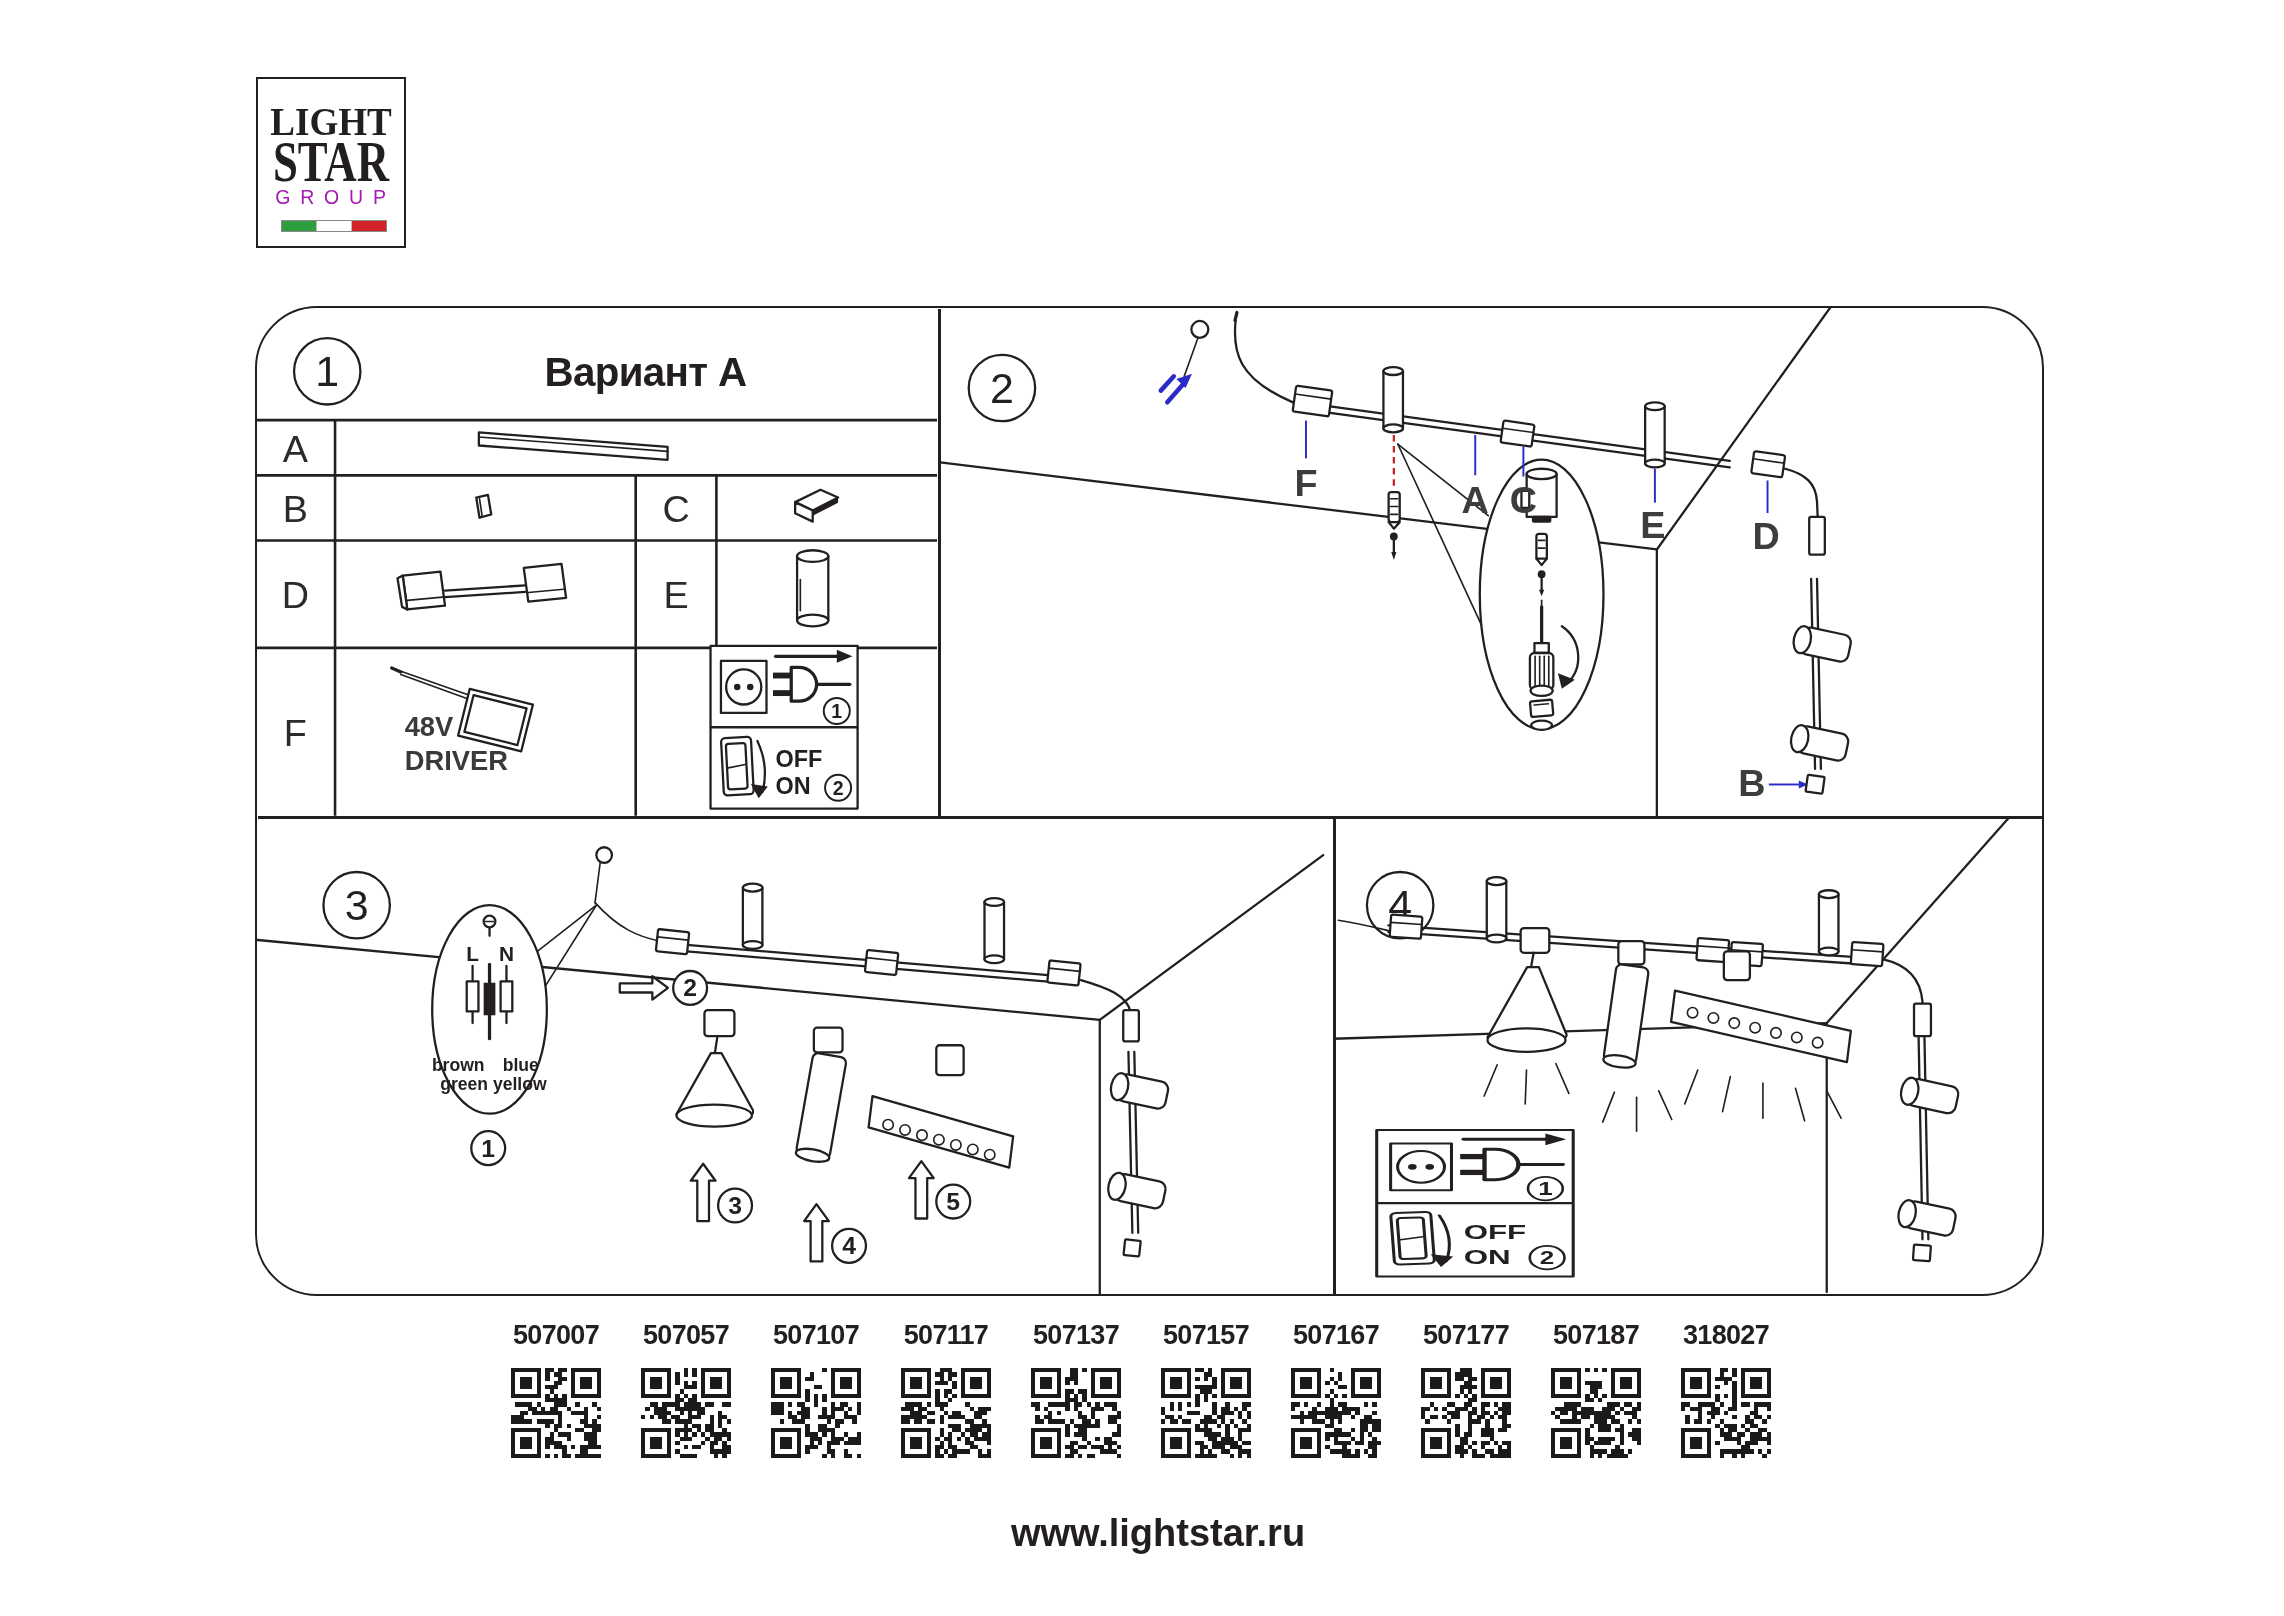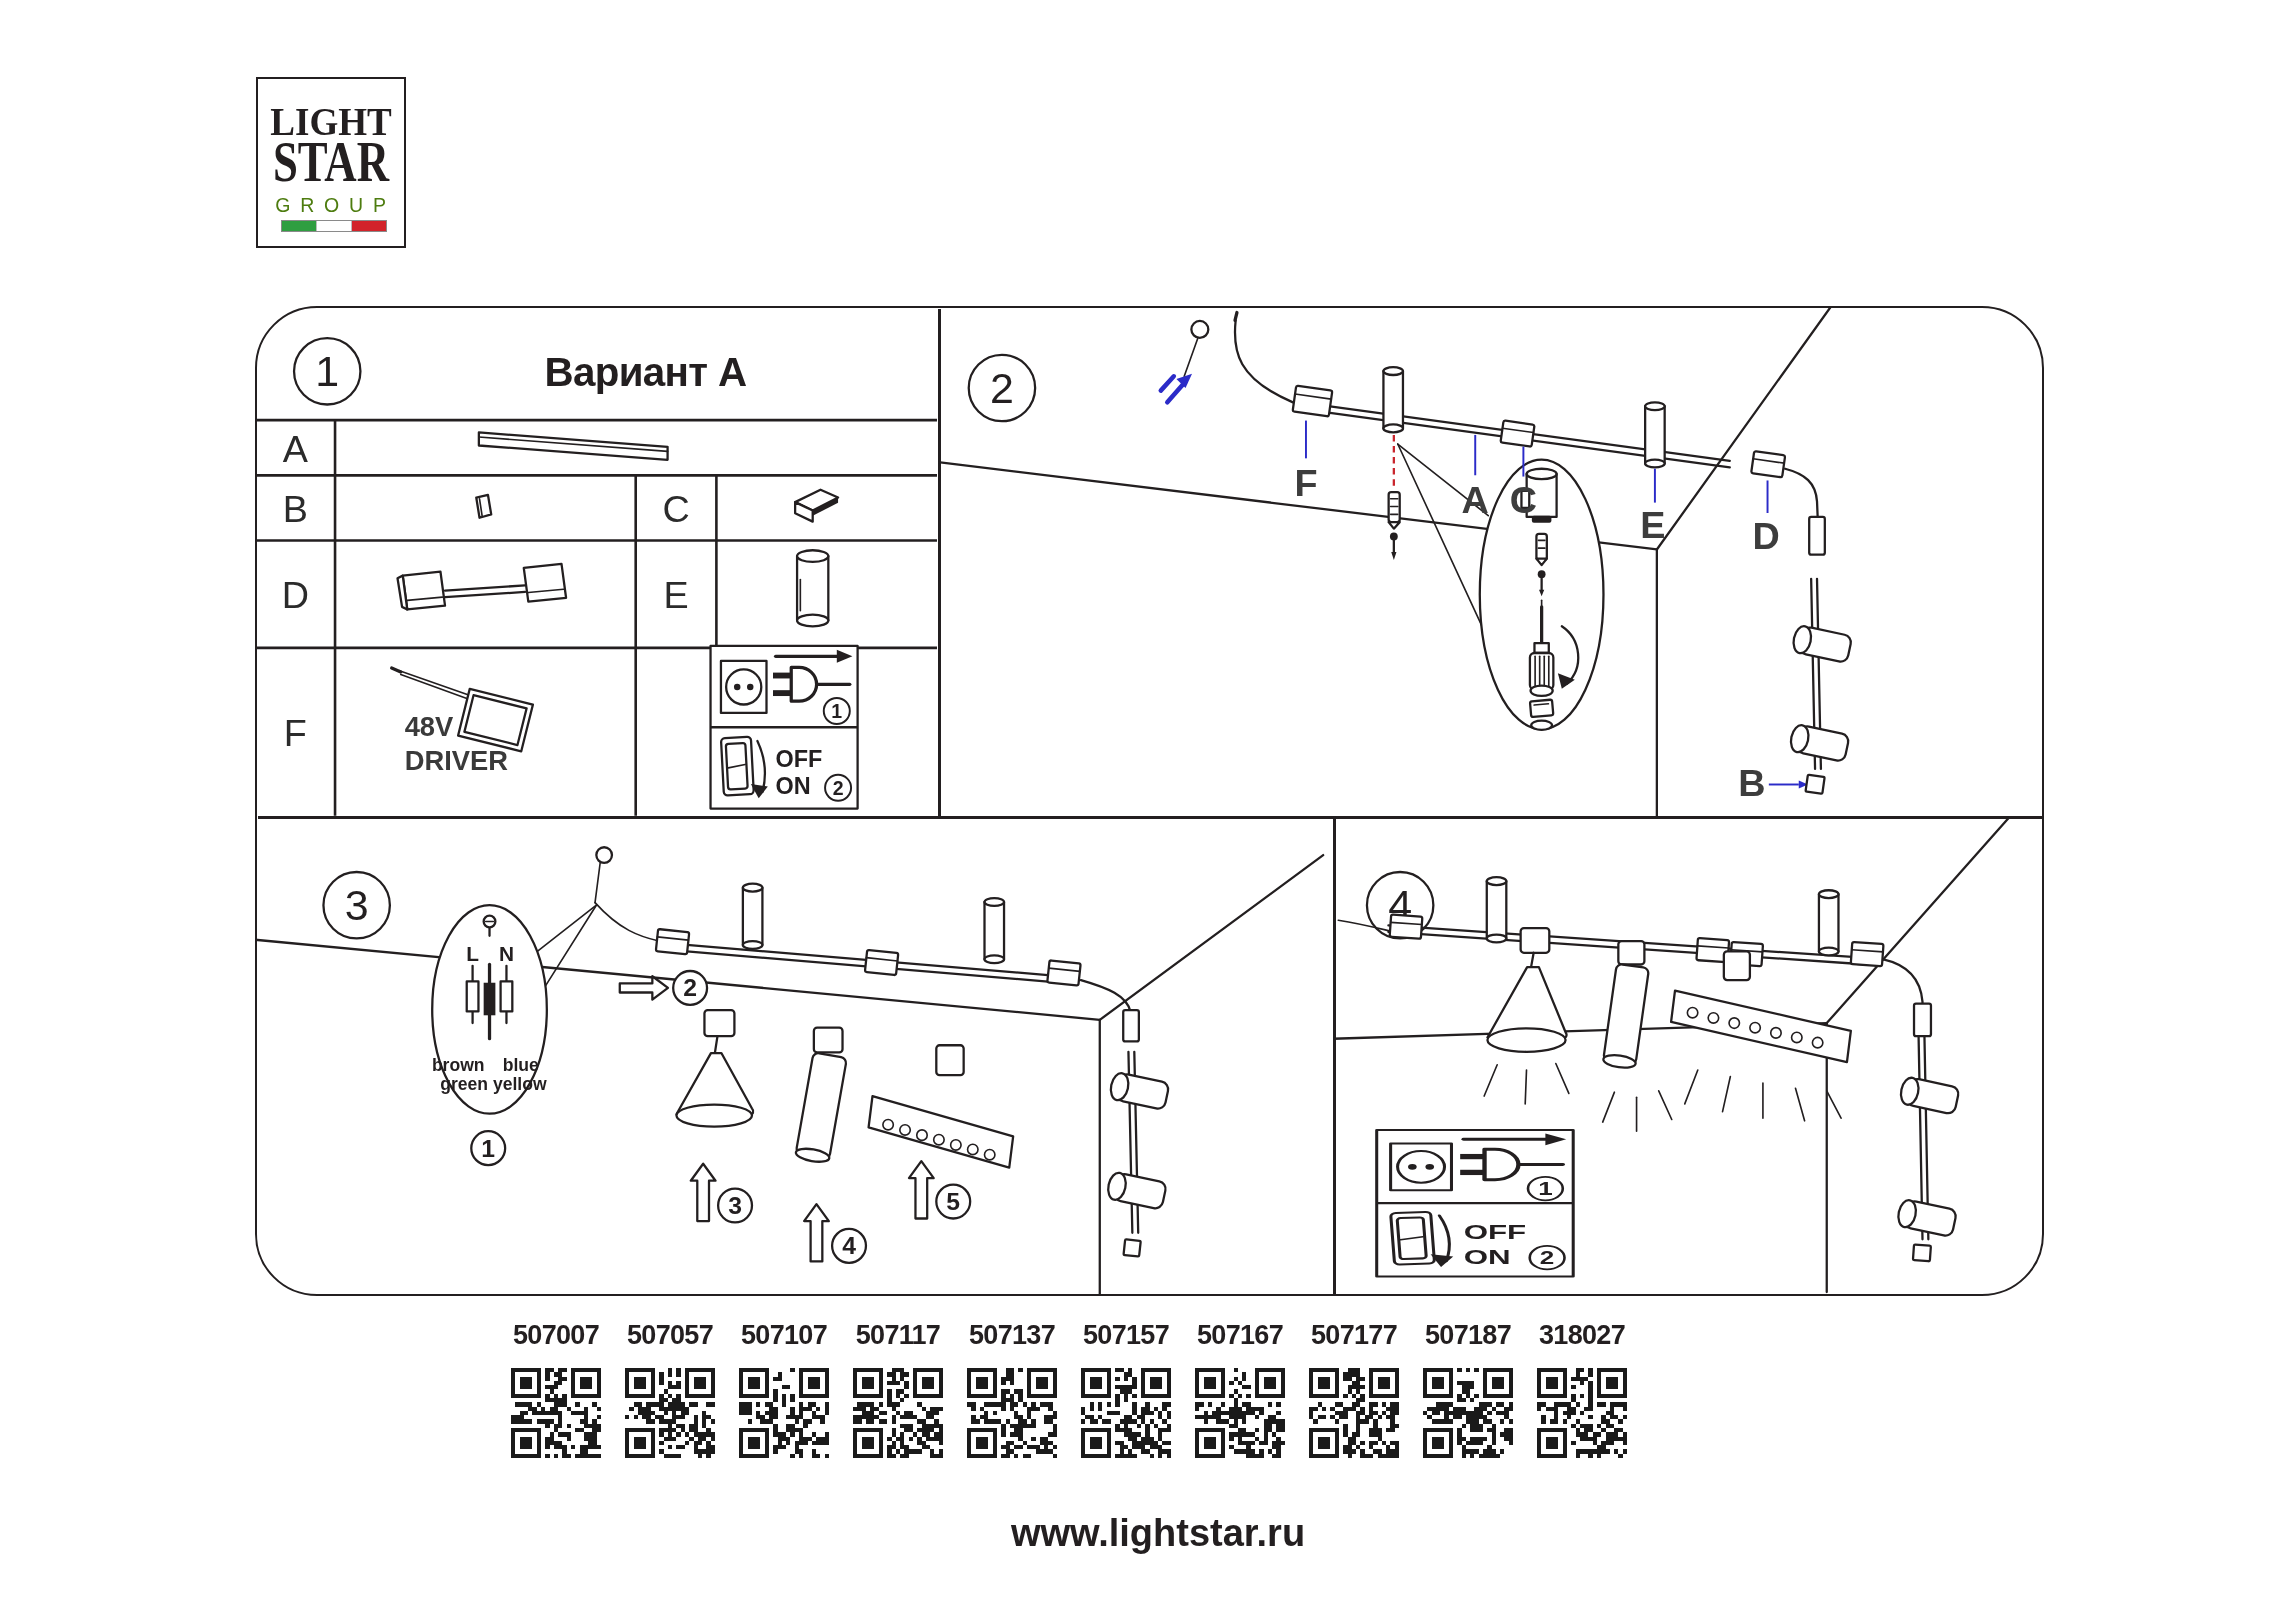--- a/index.html
+++ b/index.html
@@ -6,21 +6,21 @@
   .page{position:relative;width:2284px;height:1616px;background:#ffffff;
         font-family:"Liberation Sans",sans-serif;color:#231f20;overflow:hidden;}
 
   
   .logo-box{position:absolute;left:256px;top:77px;width:150px;height:171px;
             border:2px solid #231f20;text-align:center;box-sizing:border-box;}
   .logo-light{margin-top:25px;font-family:"Liberation Serif",serif;font-weight:700;
               font-size:39px;line-height:35px;transform:scaleX(0.95);}
   .logo-star{font-family:"Liberation Serif",serif;font-weight:700;font-size:56px;
              line-height:47px;transform:scaleX(0.80);}
-  .logo-group{font-size:19.5px;letter-spacing:9.8px;padding-left:9px;margin-top:8px;color:#4d7c0f;}
+  .logo-group{font-size:19.5px;letter-spacing:9.8px;padding-left:9px;margin-top:0px;color:#a21caf;}
   .logo-flag{position:absolute;left:23px;bottom:14.3px;width:104px;height:9.8px;
              border:1.3px solid #8a8a8a;display:flex;}
   .logo-flag span{flex:1;}
   .flag-g{background:var(--flagGreen);}
   .flag-w{background:#ffffff;border-left:1.3px solid #bbb;border-right:1.3px solid #bbb;}
   .flag-r{background:var(--flagRed);}
 
   .doc-title{position:absolute;left:473px;top:107px;font-size:44px;font-weight:700;
              line-height:62px;letter-spacing:-0.7px;}
   .series-block{position:absolute;left:1374px;top:112px;width:430px;text-align:center;}
@@ -57,21 +57,21 @@
   .titletxt{font-size:62px;font-weight:600;fill:#231f20;text-anchor:middle;letter-spacing:-1px;}
   .cnum{font-size:66px;font-weight:500;fill:#231f20;text-anchor:middle;}
   .cnum-m{font-size:38px;font-weight:600;fill:#231f20;text-anchor:middle;}
   .cnum-s{font-size:30px;font-weight:600;fill:#231f20;text-anchor:middle;}
   .drv{font-size:42px;font-weight:700;fill:#3a3a3a;}
   .wtxt{font-size:36px;font-weight:700;fill:#231f20;}
   .term{font-size:32px;font-weight:700;fill:#231f20;text-anchor:middle;}
   .wire{font-size:27px;font-weight:700;fill:#231f20;text-anchor:middle;}
 
   
-  .qr-row{position:absolute;left:511px;top:1320px;display:flex;gap:24px;}
+  .qr-row{position:absolute;left:511px;top:1320px;display:flex;gap:40px;}
   .qr-item{width:90px;text-align:center;}
   .qr-num{font-size:27px;font-weight:700;margin-bottom:17px;letter-spacing:-0.7px;}
   .qr-code{width:90px;height:90px;display:block;}
   .qr-code rect{fill:#1a1a1a;}
 
   .footer{position:absolute;top:1512px;left:0;width:2284px;text-align:center;
           font-size:38px;font-weight:700;margin-left:16px;}
 </style>
 </head>
 <body>

